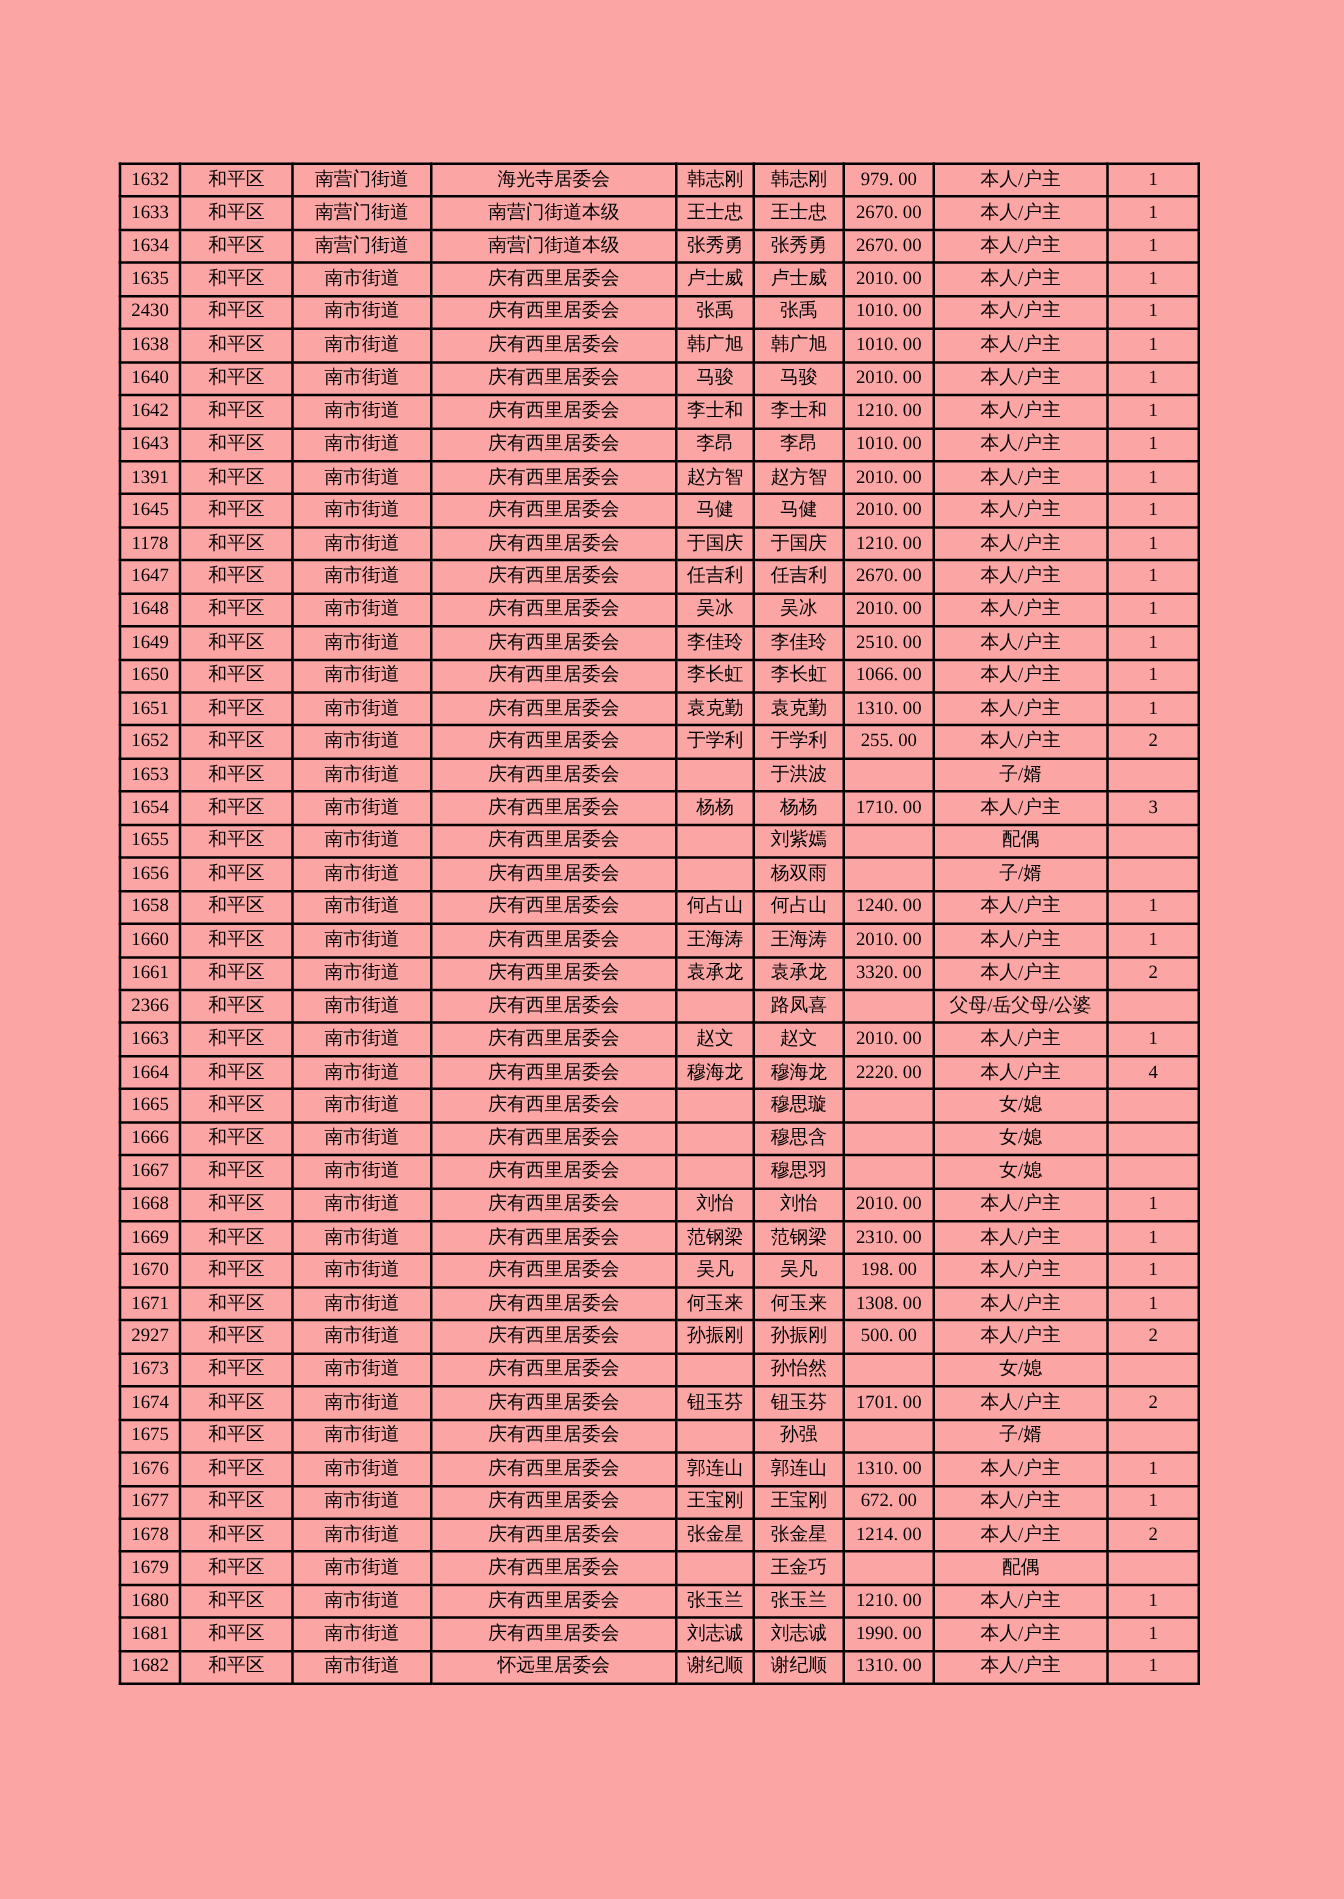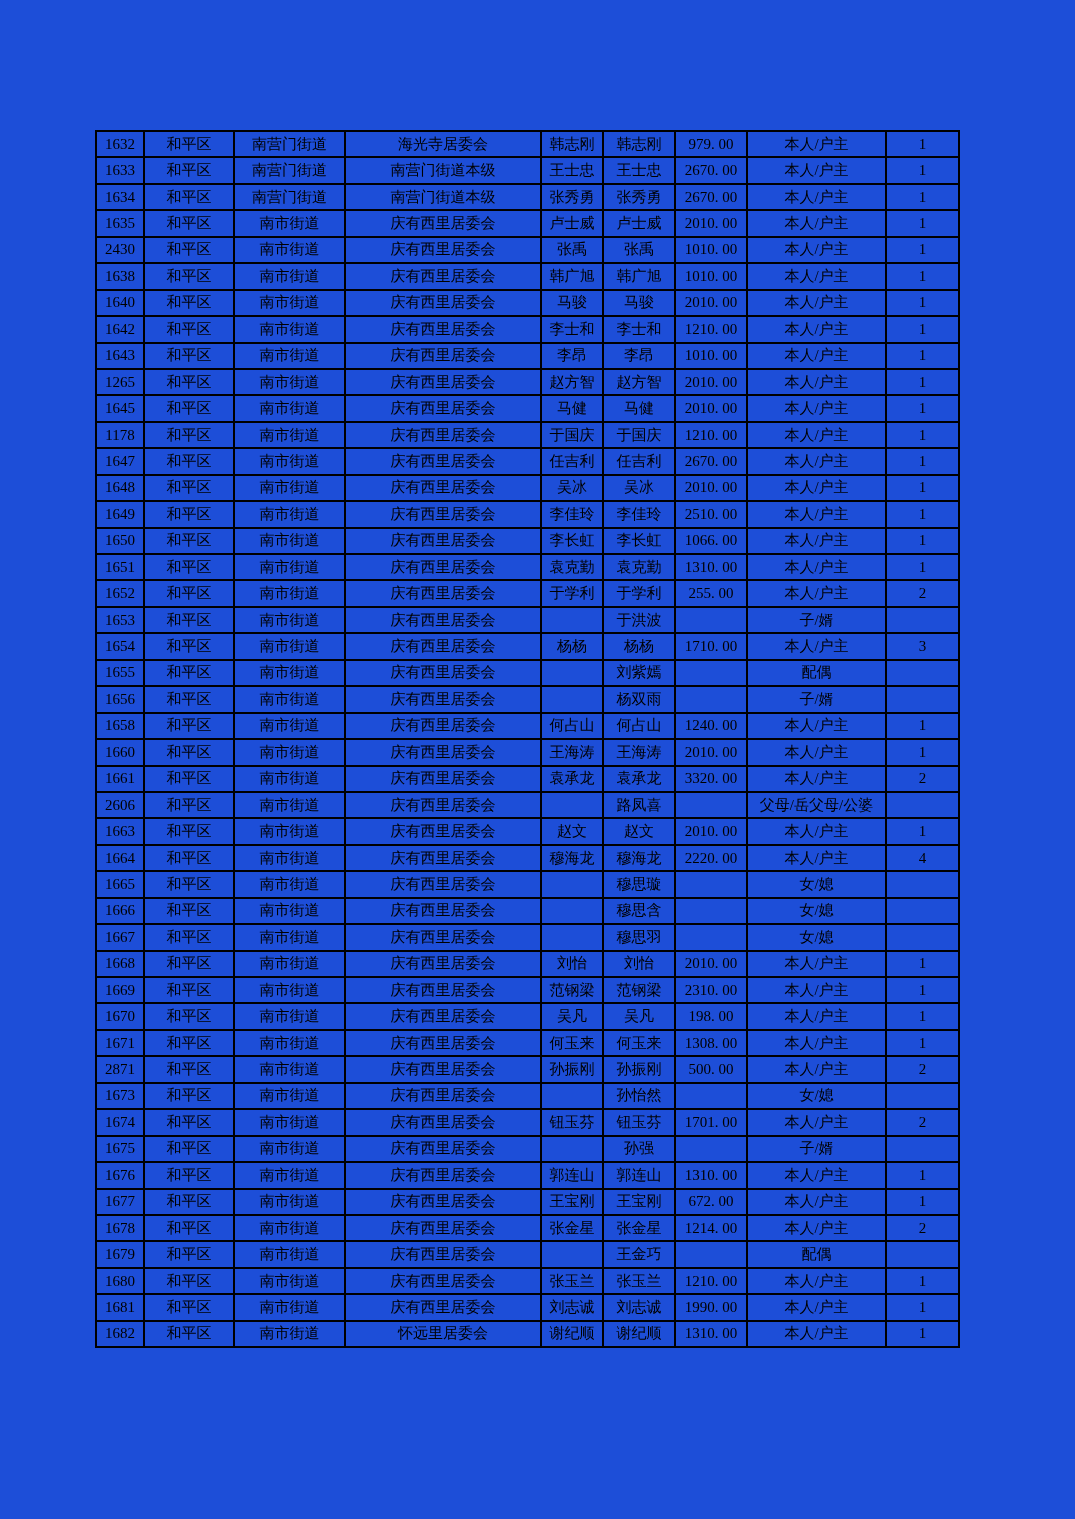--- a/index.html
+++ b/index.html
@@ -4,21 +4,21 @@
 <style>
   html, body {
     margin: 0;
     padding: 0;
     background: #ffffff;
   }
   .page {
     position: relative;
     width: 1075px;
     height: 1519px;
-    background: #1d4ed8;
+    background: #fca5a5;
     overflow: hidden;
   }
   table.records {
     position: absolute;
     left: 95px;
     top: 130px;
     width: 863px;
     border-collapse: collapse;
     table-layout: fixed;
   }
@@ -146,21 +146,21 @@
           <td>和平区</td>
           <td>南市街道</td>
           <td>庆有西里居委会</td>
           <td>李昂</td>
           <td>李昂</td>
           <td>1010. 00</td>
           <td>本人/户主</td>
           <td>1</td>
         </tr>
         <tr>
-          <td>1265</td>
+          <td>1391</td>
           <td>和平区</td>
           <td>南市街道</td>
           <td>庆有西里居委会</td>
           <td>赵方智</td>
           <td>赵方智</td>
           <td>2010. 00</td>
           <td>本人/户主</td>
           <td>1</td>
         </tr>
         <tr>
@@ -322,21 +322,21 @@
           <td>和平区</td>
           <td>南市街道</td>
           <td>庆有西里居委会</td>
           <td>袁承龙</td>
           <td>袁承龙</td>
           <td>3320. 00</td>
           <td>本人/户主</td>
           <td>2</td>
         </tr>
         <tr>
-          <td>2606</td>
+          <td>2366</td>
           <td>和平区</td>
           <td>南市街道</td>
           <td>庆有西里居委会</td>
           <td></td>
           <td>路凤喜</td>
           <td></td>
           <td>父母/岳父母/公婆</td>
           <td></td>
         </tr>
         <tr>
@@ -432,21 +432,21 @@
           <td>和平区</td>
           <td>南市街道</td>
           <td>庆有西里居委会</td>
           <td>何玉来</td>
           <td>何玉来</td>
           <td>1308. 00</td>
           <td>本人/户主</td>
           <td>1</td>
         </tr>
         <tr>
-          <td>2871</td>
+          <td>2927</td>
           <td>和平区</td>
           <td>南市街道</td>
           <td>庆有西里居委会</td>
           <td>孙振刚</td>
           <td>孙振刚</td>
           <td>500. 00</td>
           <td>本人/户主</td>
           <td>2</td>
         </tr>
         <tr>

